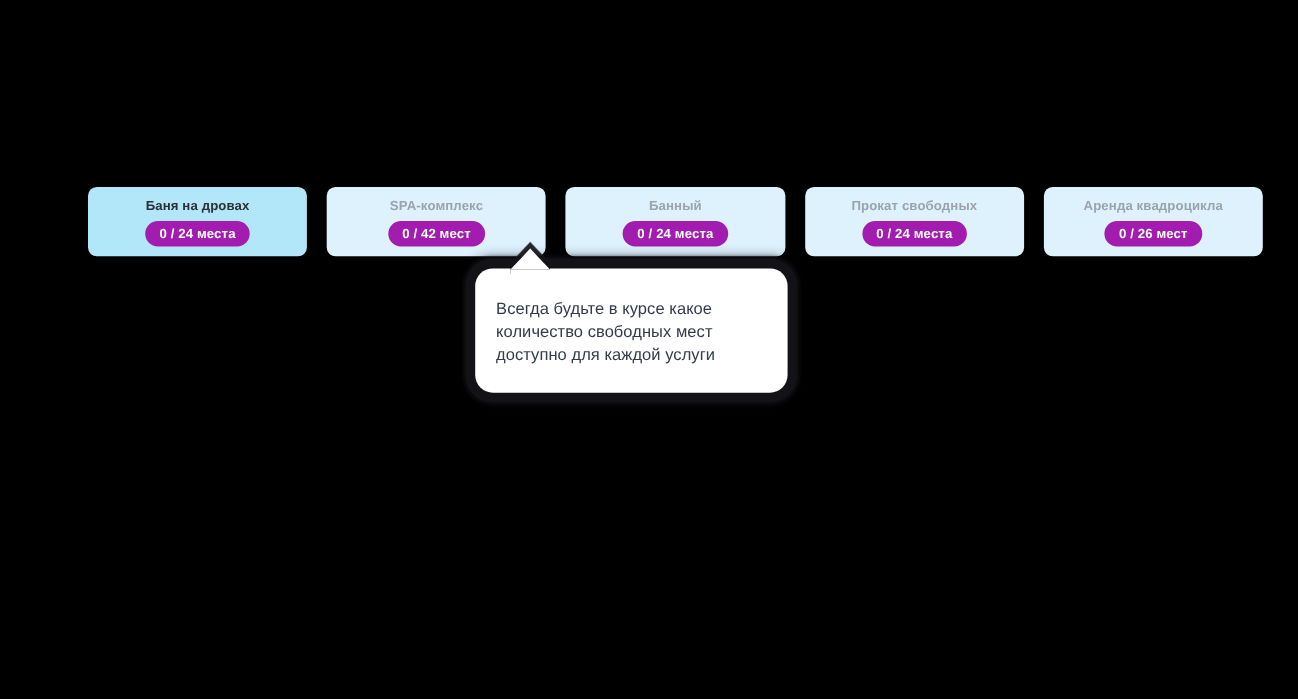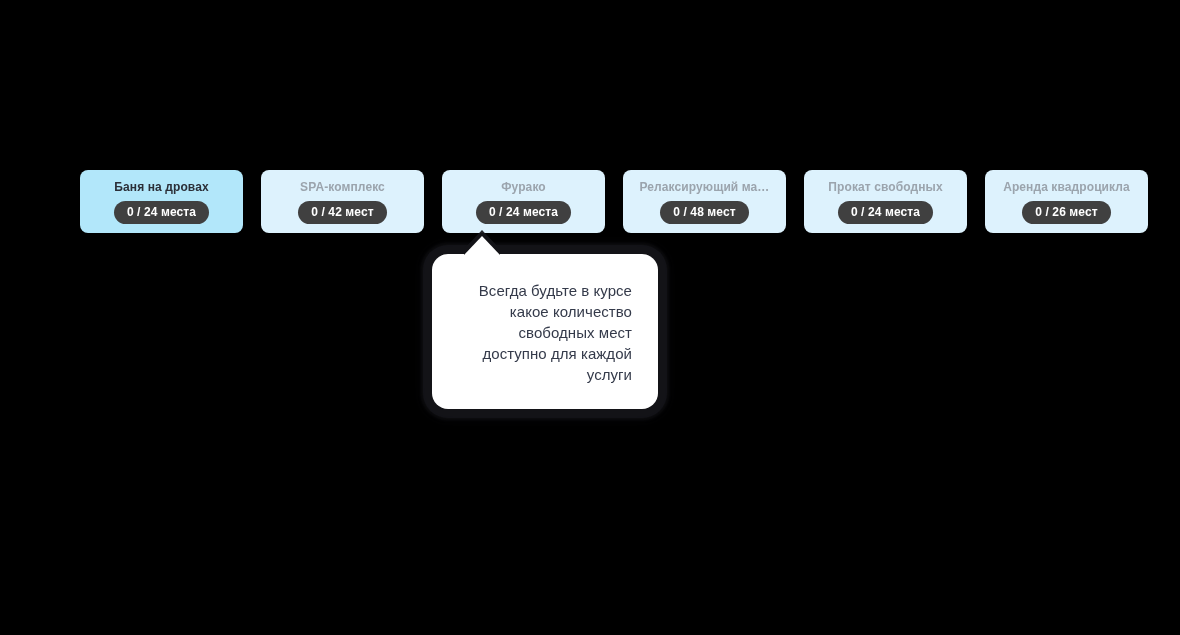--- a/index.html
+++ b/index.html
@@ -57,39 +57,38 @@
     max-width: 100%;
     text-align: center;
     letter-spacing: 0.1px;
   }
 
   .tab.is-active .tab-title {
     color: #2b2f38;
   }
 
   .tab-badge {
-    background: #404040;
+    background: #a21caf;
     color: #ffffff;
     font-size: 12px;
     line-height: 12px;
     font-weight: 700;
     border-radius: 999px;
     padding: 5px 13px 6px 13px;
     white-space: nowrap;
     letter-spacing: 0.1px;
   }
 
   
   .callout {
     position: absolute;
     left: 432px;
-    top: 254px;
-    width: 226px;
+    top: 244px;
+    width: 284px;
     box-sizing: border-box;
-    text-align: right;
   }
 
   .callout-bubble {
     position: relative;
     background: #ffffff;
     border-radius: 16px;
     padding: 26px 26px 24px 19px;
     box-sizing: border-box;
     box-shadow:
       0 0 0 9px rgba(20, 20, 24, 0.92),
@@ -138,28 +137,24 @@
     <div class="tab-badge">0 / 24 места</div>
   </div>
 
 
   <div class="tab">
     <div class="tab-title">SPA-комплекс</div>
     <div class="tab-badge">0 / 42 мест</div>
   </div>
 
   <div class="tab">
-    <div class="tab-title">Фурако</div>
+    <div class="tab-title">Банный</div>
     <div class="tab-badge">0 / 24 места</div>
   </div>
 
-  <div class="tab">
-    <div class="tab-title">Релаксирующий ма…</div>
-    <div class="tab-badge">0 / 48 мест</div>
-  </div>
 
   <div class="tab">
     <div class="tab-title">Прокат свободных</div>
     <div class="tab-badge">0 / 24 места</div>
   </div>
 
   <div class="tab">
     <div class="tab-title">Аренда квадроцикла</div>
     <div class="tab-badge">0 / 26 мест</div>
   </div>

